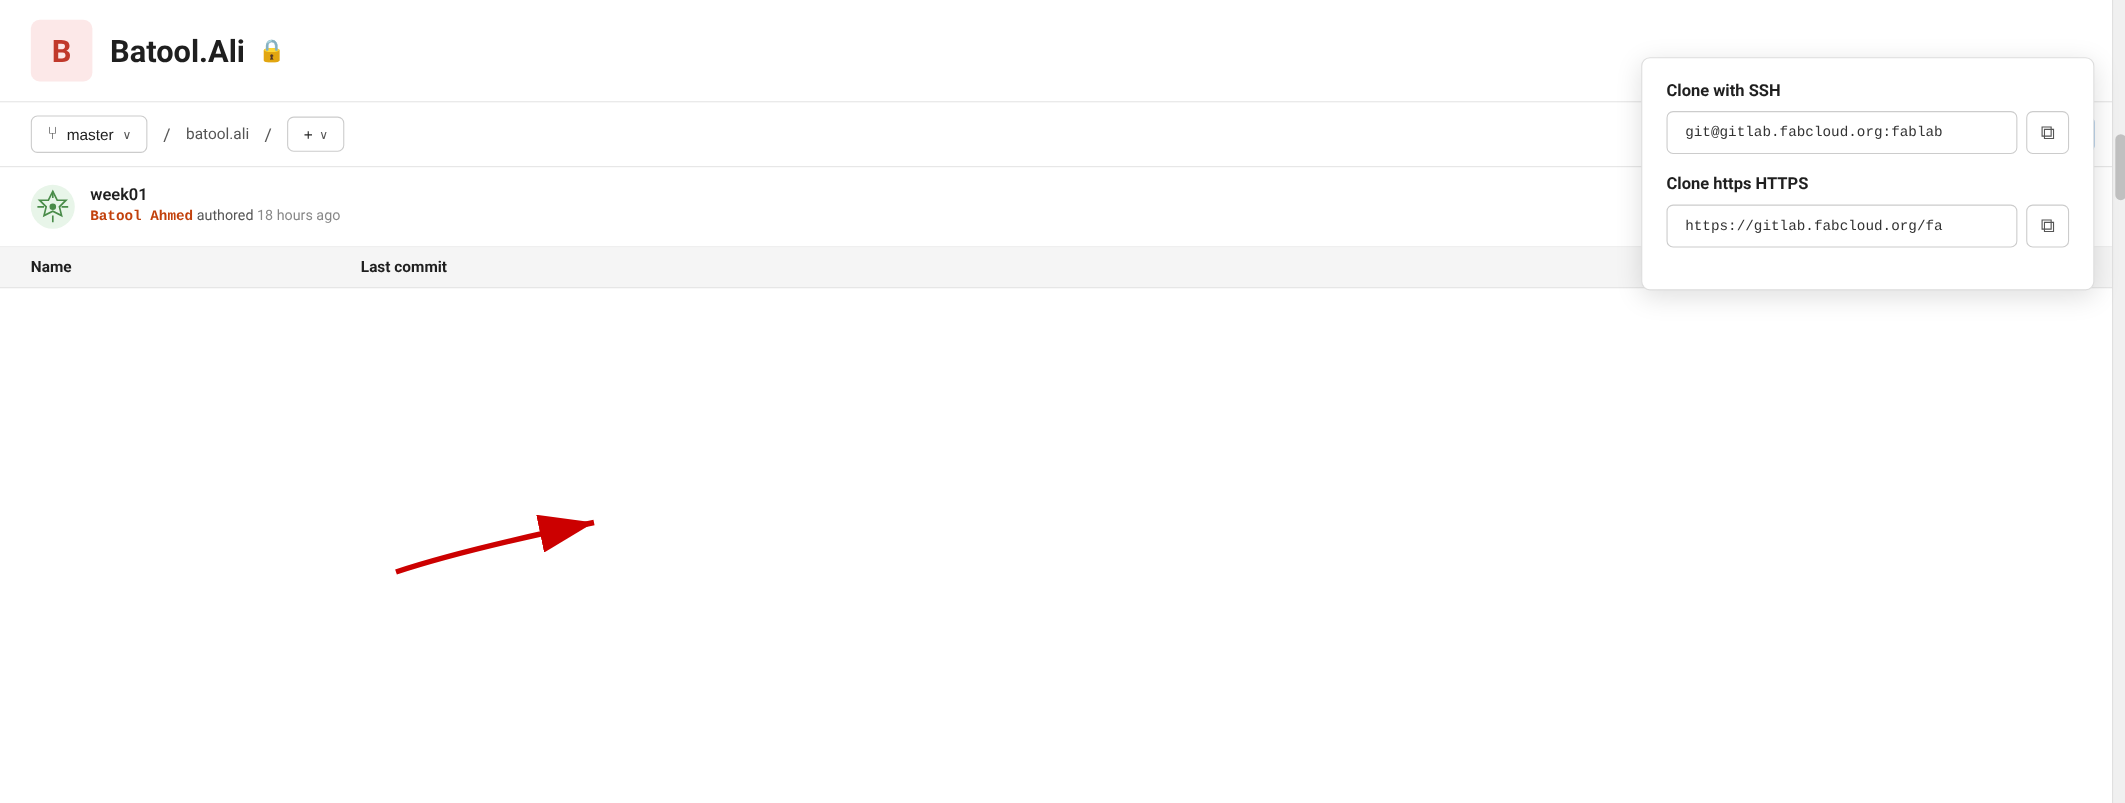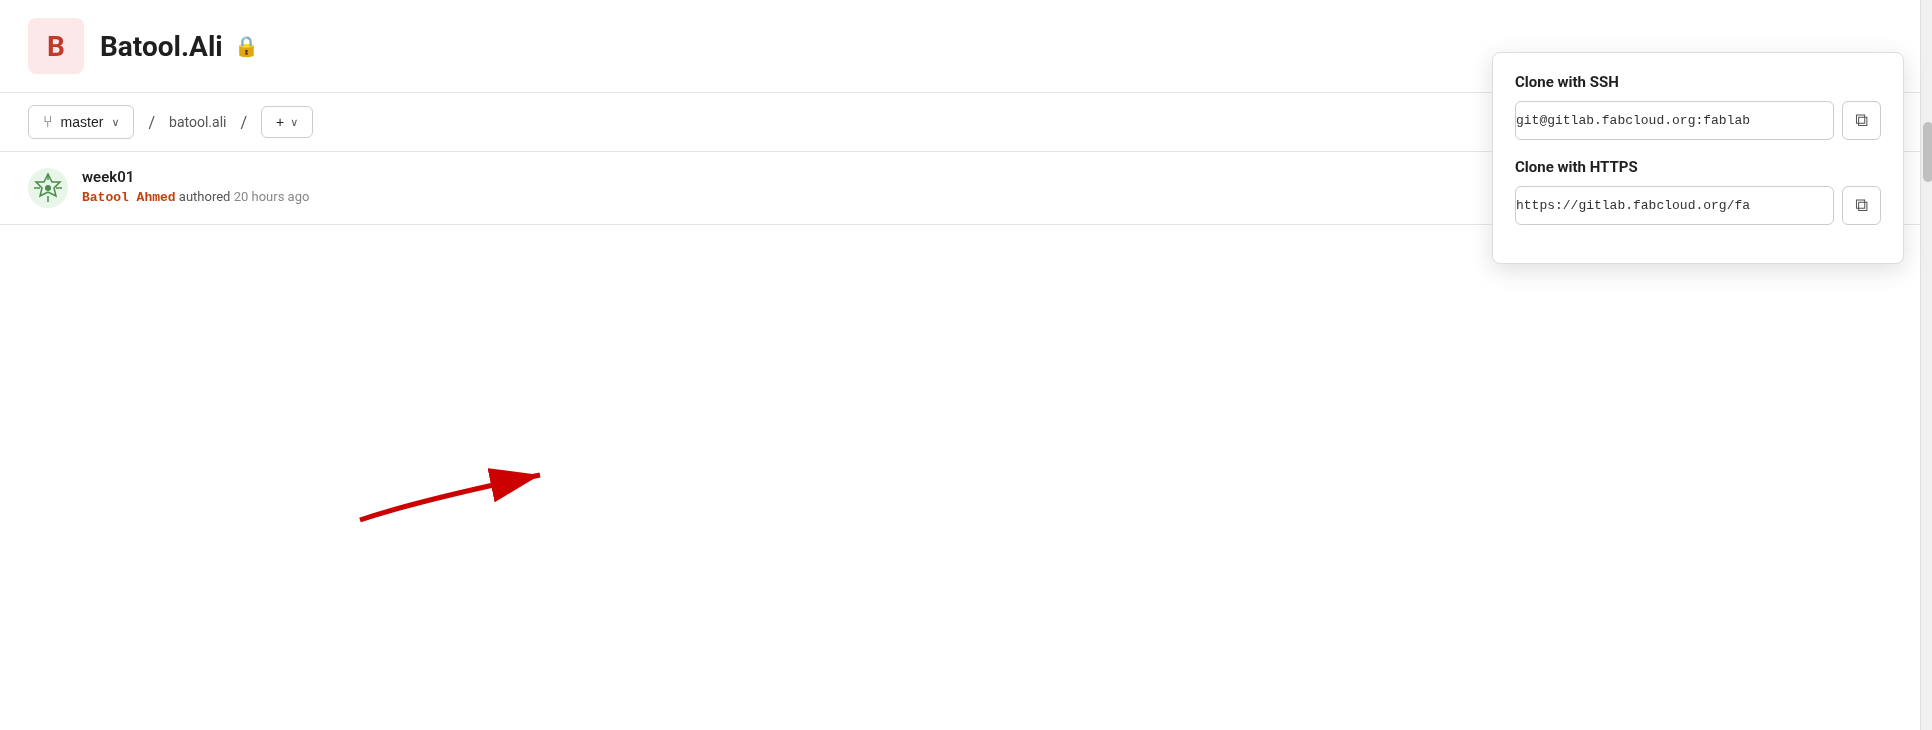--- a/index.html
+++ b/index.html
@@ -229,21 +229,21 @@
     .clone-input-row {
       display: flex;
       gap: 8px;
       margin-bottom: 18px;
     }
 
     .clone-input {
       flex: 1;
       border: 1.5px solid #ccc;
       border-radius: 6px;
-      padding: 8px 0;
+      padding: 8px 16px;
       font-size: 13px;
       font-family: "Courier New", monospace;
       color: #333;
       background: #fff;
     }
 
     .copy-btn {
       border: 1.5px solid #ccc;
       border-radius: 6px;
       padding: 8px 12px;
@@ -355,35 +355,39 @@
         <line x1="16" y1="24" x2="16" y2="30" stroke="#4a8c4a" stroke-width="1.5"></line>
         <line x1="2" y1="16" x2="8" y2="16" stroke="#4a8c4a" stroke-width="1.5"></line>
         <line x1="24" y1="16" x2="30" y2="16" stroke="#4a8c4a" stroke-width="1.5"></line>
       </svg>
     </div>
     <div class="commit-info">
       <span class="commit-message">week01</span>
       <span class="commit-meta">
         <span class="author">Batool Ahmed</span>
         <span> authored </span>
-        <span class="time">20 hours ago</span>
+        <span class="time">18 hours ago</span>
       </span>
     </div>
   </div>
 
+  <div class="table-header">
+    <div class="col-name">Name</div>
+    <div class="col-lastcommit">Last commit</div>
+  </div>
 
   <div class="clone-dropdown">
     <div class="clone-section-title">Clone with SSH</div>
     <div class="clone-input-row">
       <input class="clone-input" type="text" readonly="" value="git@gitlab.fabcloud.org:fablab" style="">
       <button class="copy-btn">
         <span>⧉</span>
       </button>
     </div>
-    <div class="clone-section-title">Clone with HTTPS</div>
+    <div class="clone-section-title">Clone https HTTPS</div>
     <div class="clone-input-row">
       <input class="clone-input" type="text" readonly="" value="https://gitlab.fabcloud.org/fa" style="">
       <button class="copy-btn">
         <span>⧉</span>
       </button>
     </div>
   </div>
 
   <div class="red-arrow">
     <svg width="280" height="120" viewBox="0 0 280 120">

